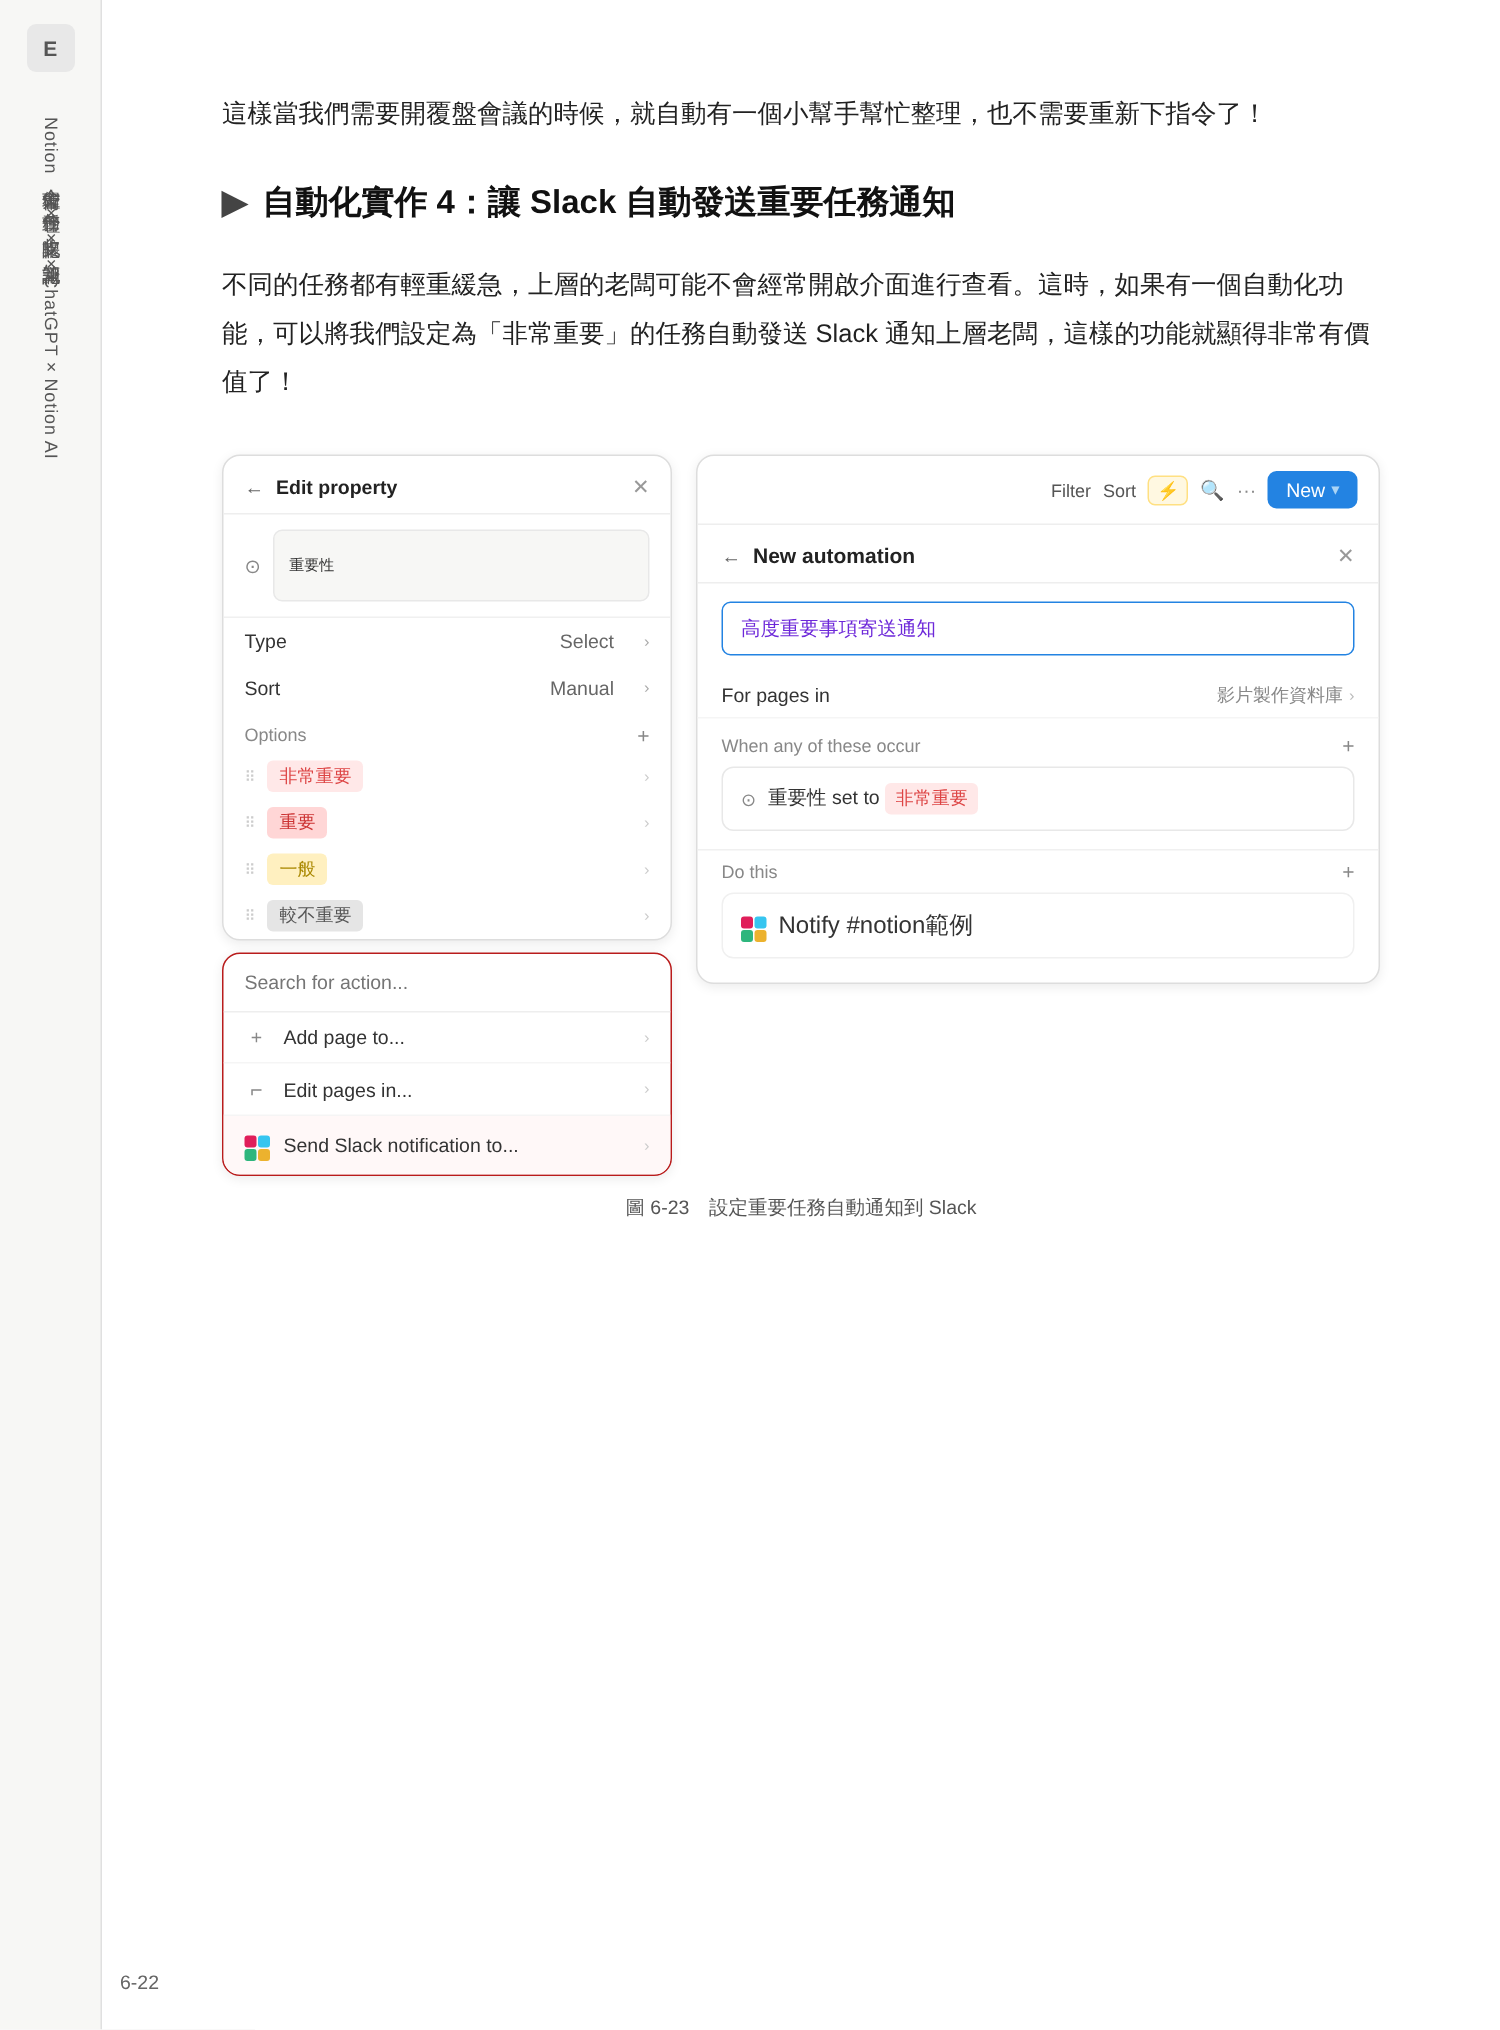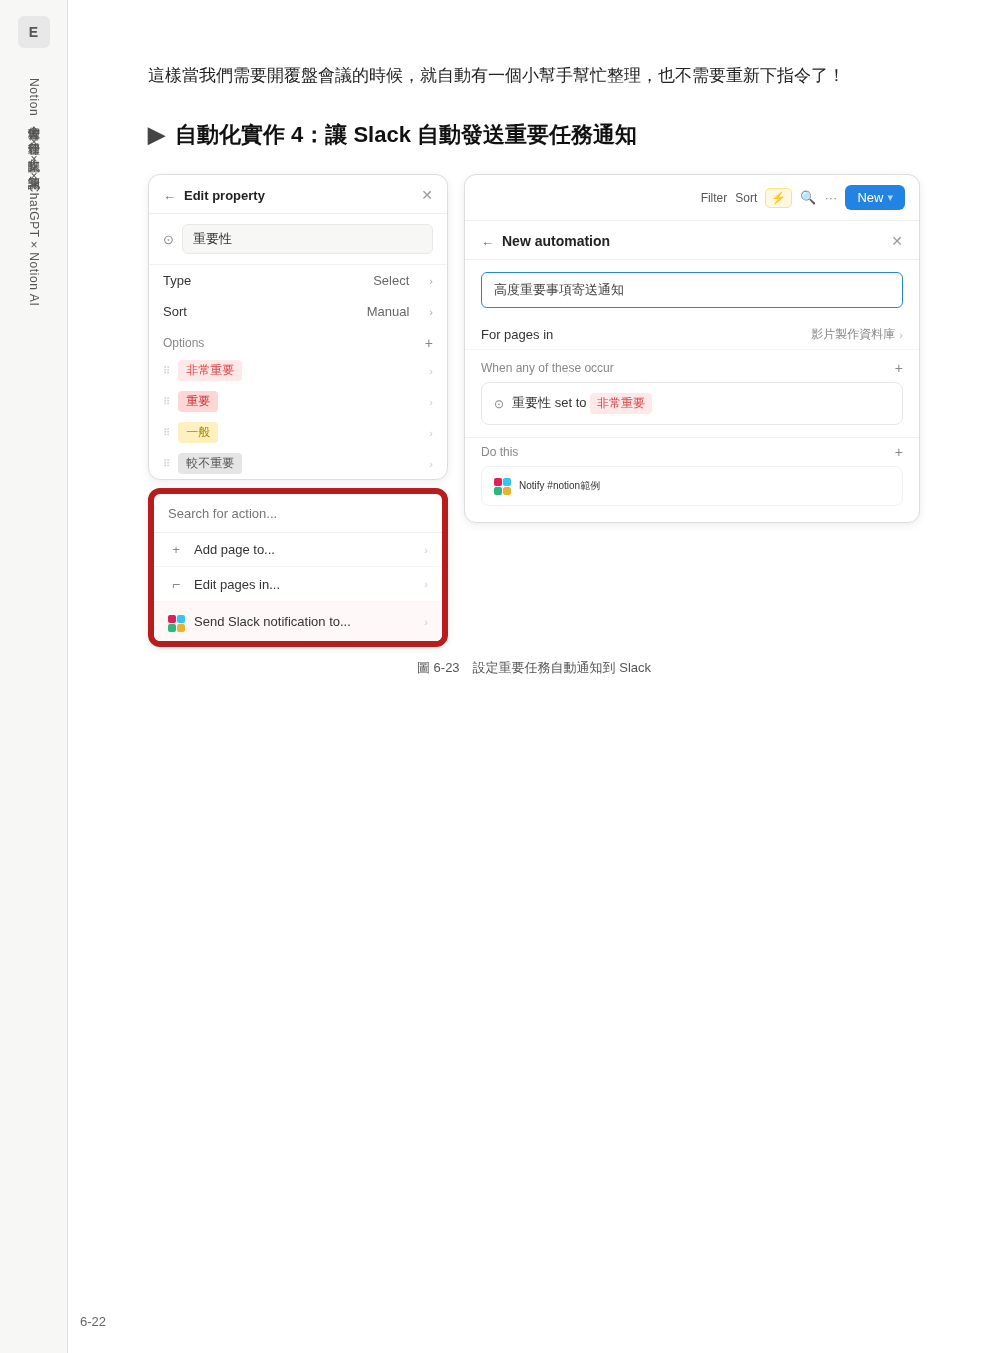--- a/index.html
+++ b/index.html
@@ -139,22 +139,22 @@
       border-bottom: 1px solid #f0f0f0;
     }
     .ep-name-icon {
       color: #888;
       font-size: 13px;
     }
     .ep-name-input {
       background: #f7f7f5;
       border: 1px solid #e8e8e8;
       border-radius: 6px;
-      padding: 5px 10px;
-      font-size: 13px;
+      padding: 16px 10px;
+      font-size: 10px;
       color: #333;
       flex: 1;
     }
     .ep-row {
       display: flex;
       align-items: center;
       justify-content: space-between;
       padding: 8px 14px;
       font-size: 13px;
       color: #333;
@@ -205,21 +205,21 @@
     .tag-normal { background: #fff0c0; color: #a80; }
     .tag-less-important { color: #555; background: #e5e5e5; }
     .ep-chevron-right {
       margin-left: auto;
       color: #ccc;
       font-size: 11px;
     }
     
     .action-panel {
       background: #fff;
-      border: 6px solid #b91c1c;
+      border: 1px solid #b91c1c;
       border-radius: 12px;
       overflow: hidden;
       box-shadow: 0 2px 8px rgba(0,0,0,0.08);
     }
     .action-search-bar {
       padding: 10px 14px;
       border-bottom: 1px solid #eee;
     }
     .action-search-input {
       width: 100%;
@@ -330,21 +330,21 @@
       color: #999;
       font-size: 14px;
       cursor: pointer;
     }
     .af-name-field {
       margin: 12px 16px;
       border: 1.5px solid #2383e2;
       border-radius: 6px;
       padding: 8px 12px;
       font-size: 13px;
-      color: #404040;
+      color: #6d28d9;
     }
     .af-for-pages-row {
       display: flex;
       align-items: center;
       justify-content: space-between;
       padding: 6px 16px;
       font-size: 13px;
       color: #333;
       border-bottom: 1px solid #f5f5f5;
     }
@@ -399,21 +399,21 @@
       text-align: center;
     }
     .af-notify-block {
       margin: 0 16px 16px 16px;
       padding: 10px 12px;
       border: 1px solid #f0f0f0;
       border-radius: 8px;
       display: flex;
       align-items: center;
       gap: 8px;
-      font-size: 10px;
+      font-size: 16px;
       color: #333;
     }
     
     .caption {
       text-align: center;
       font-size: 13px;
       color: #555;
       margin-bottom: 30px;
     }
     
@@ -452,20 +452,21 @@
 
   <div class="main-content">
 
     <p class="intro-text">這樣當我們需要開覆盤會議的時候，就自動有一個小幫手幫忙整理，也不需要重新下指令了！</p>
 
     <div class="section-heading">
       <span class="arrow">▶</span>
       <span>自動化實作 4：讓 Slack 自動發送重要任務通知</span>
     </div>
 
+    <p class="body-text">不同的任務都有輕重緩急，上層的老闆可能不會經常開啟介面進行查看。這時，如果有一個自動化功能，可以將我們設定為「非常重要」的任務自動發送 Slack 通知上層老闆，這樣的功能就顯得非常有價值了！</p>
 
     <div class="screenshot-area">
 
       <div class="left-panel-wrapper">
 
         <div class="edit-property-panel">
           <div class="ep-header">
             <div class="ep-header-left">
               <span class="ep-back-arrow">←</span>
               <span>Edit property</span>

